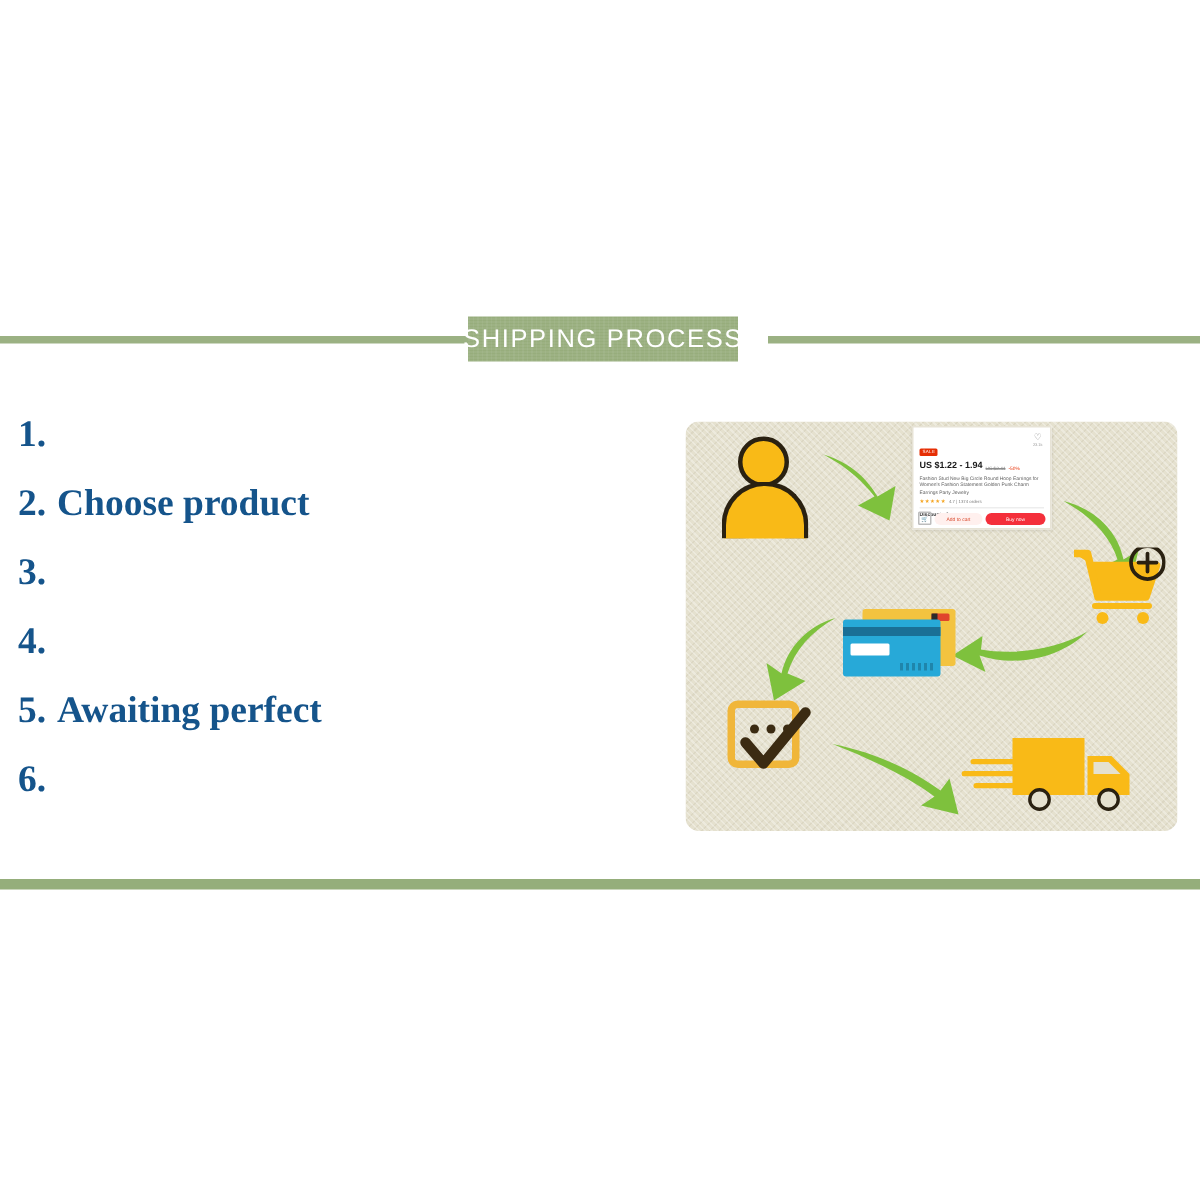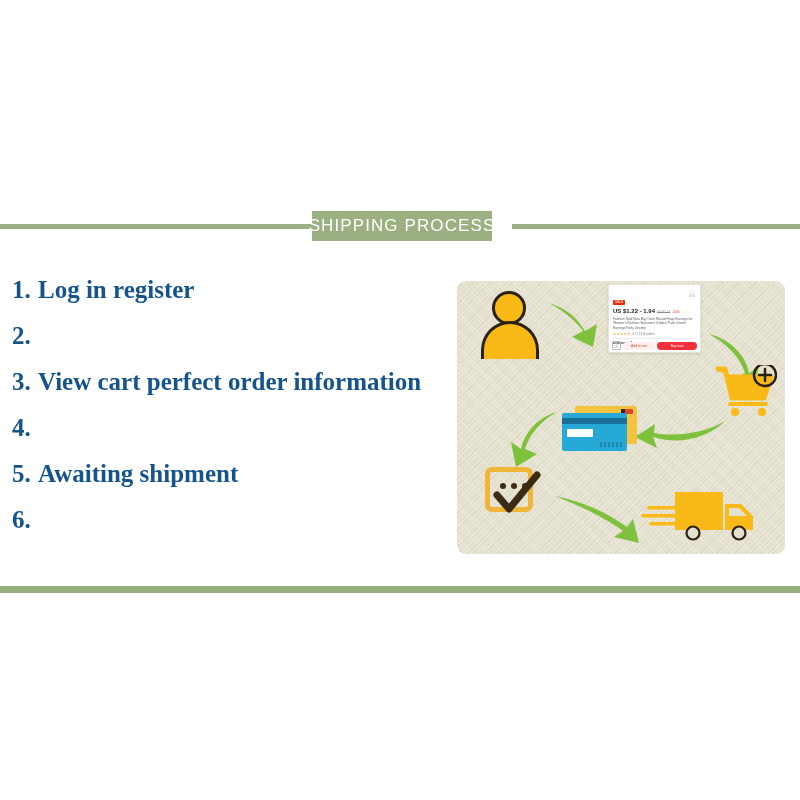--- a/index.html
+++ b/index.html
@@ -320,35 +320,34 @@
     <div class="rule-left"></div>
     <div class="rule-right"></div>
     <div class="title-box">
       <span class="title-text">SHIPPING PROCESS</span>
     </div>
   </div>
 
   <div class="steps">
     <div class="step">
       <span class="step-num">1.</span>
-      <span class="step-label">Log in register</span>
     </div>
     <div class="step">
       <span class="step-num">2.</span>
+      <span class="step-label">Choose product</span>
     </div>
     <div class="step">
       <span class="step-num">3.</span>
-      <span class="step-label">View cart perfect order information</span>
     </div>
     <div class="step">
       <span class="step-num">4.</span>
     </div>
     <div class="step">
       <span class="step-num">5.</span>
-      <span class="step-label">Awaiting shipment</span>
+      <span class="step-label">Awaiting perfect</span>
     </div>
     <div class="step">
       <span class="step-num">6.</span>
     </div>
   </div>
 
   <div class="panel">
 
     <svg class="arrows" viewBox="0 0 328 273">
       <g fill="#7ec13d">

